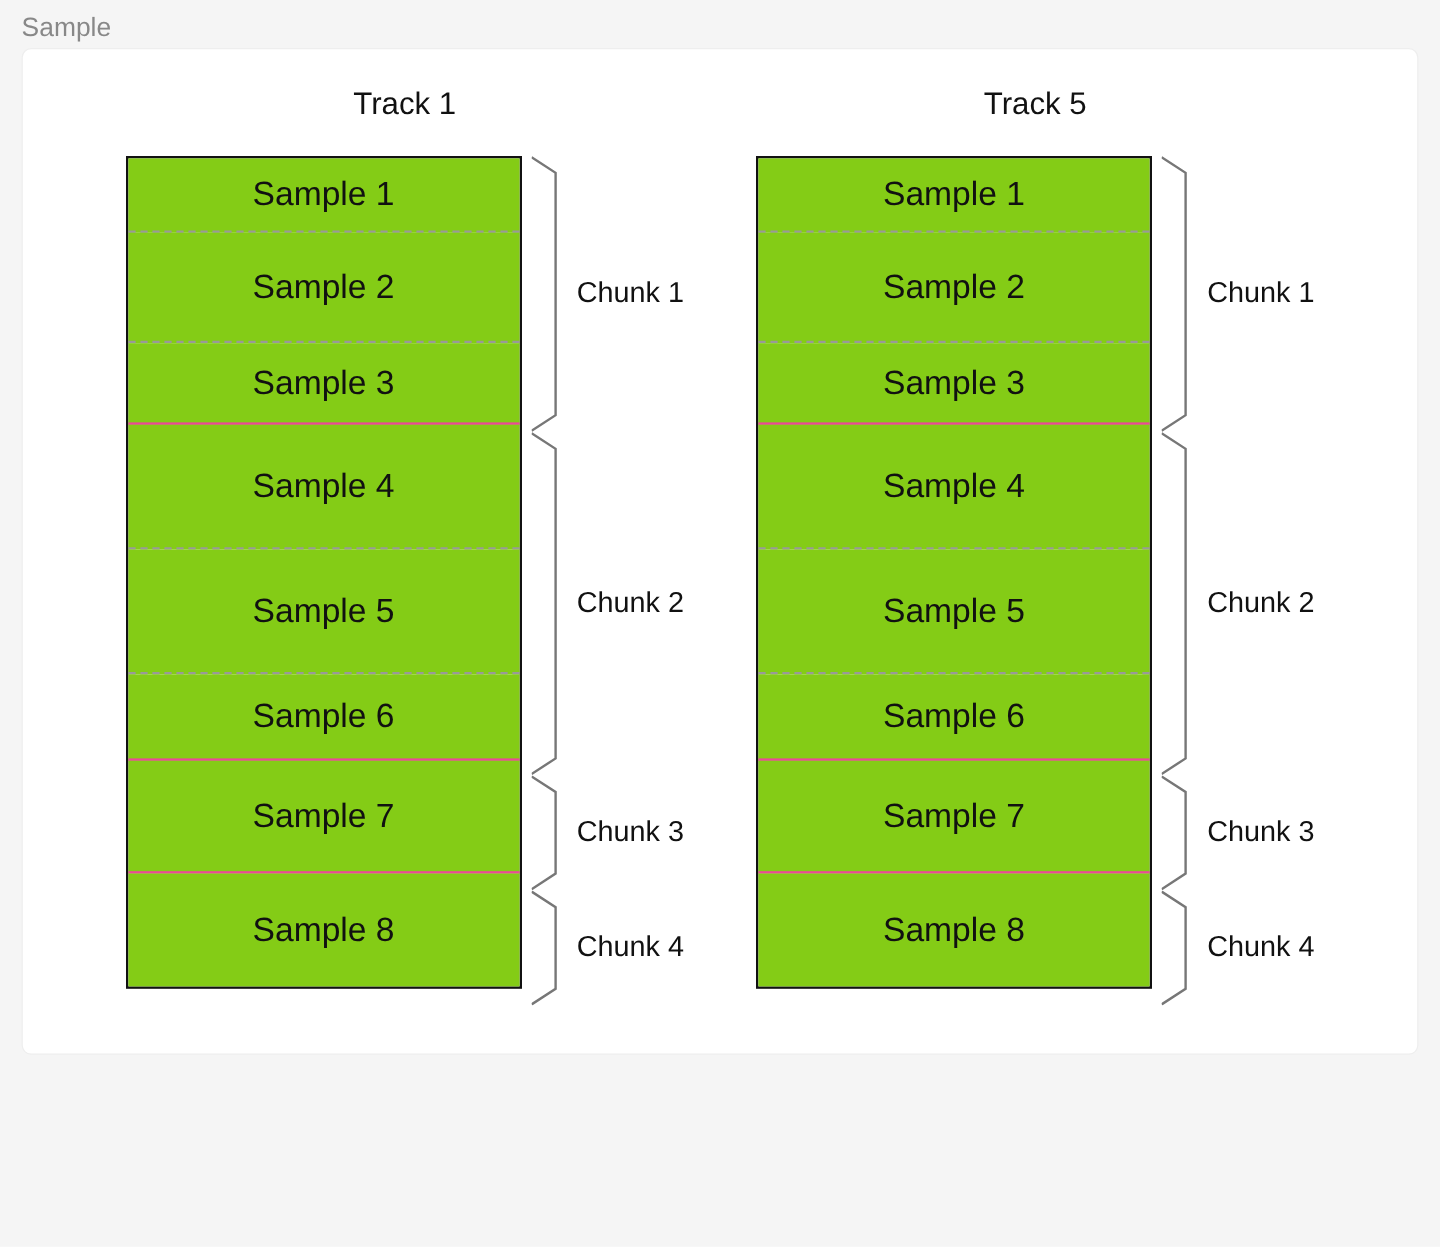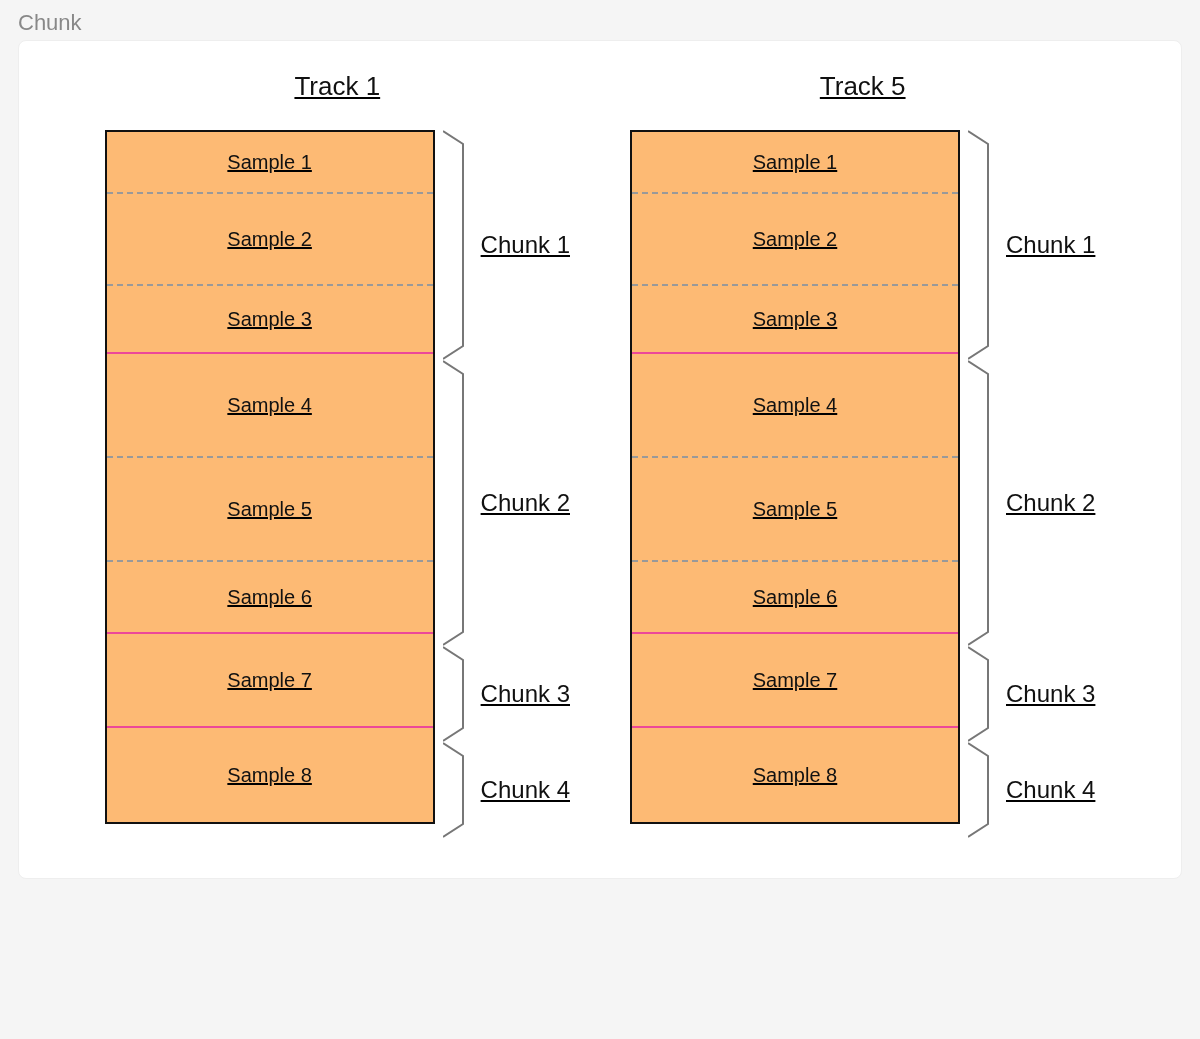--- a/index.html
+++ b/index.html
@@ -17,21 +17,20 @@
   }
   .panel {
     background: #fff;
     margin: 0 18px 18px 18px;
     border-radius: 8px;
     border: 1px solid #eee;
     padding: 30px 30px 40px 30px;
     display: flex;
     gap: 60px;
     justify-content: center;
-    text-decoration: underline;
   }
   .track-col {
     display: flex;
     flex-direction: column;
     align-items: center;
   }
   .track-title {
     font-size: 26px;
     color: #111;
     margin-bottom: 28px;
@@ -42,23 +41,23 @@
     align-items: flex-start;
   }
   .stack {
     width: 330px;
     border: 2px solid #111;
   }
   .sample {
     display: flex;
     align-items: center;
     justify-content: center;
-    font-size: 20px;
+    font-size: 28px;
     color: #111;
-    background: #fdba74;
+    background: #84cc16;
   }
   .dashed-bottom { border-bottom: 2px dashed #999; }
   .solid-bottom  { border-bottom: 2px solid #ec4899; }
   .chunks-col {
     display: flex;
     flex-direction: column;
     margin-left: 8px;
   }
   .chunk {
     display: flex;
@@ -80,21 +79,21 @@
   .chunk-label {
     font-size: 24px;
     color: #111;
     margin-left: 10px;
     white-space: nowrap;
   }
 </style>
 </head>
 <body>
 
-<div class="outer-label">Chunk</div>
+<div class="outer-label">Sample</div>
 
 <div class="panel">
 
   <div class="track-col">
     <div class="track-title">Track 1</div>
     <div class="track-body">
       <div class="stack" id="stack-0">
           <div class="sample dashed-bottom" style="height: 62px;">Sample 1</div>
           <div class="sample dashed-bottom" style="height: 92px;">Sample 2</div>
           <div class="sample solid-bottom" style="height: 68px;">Sample 3</div>

